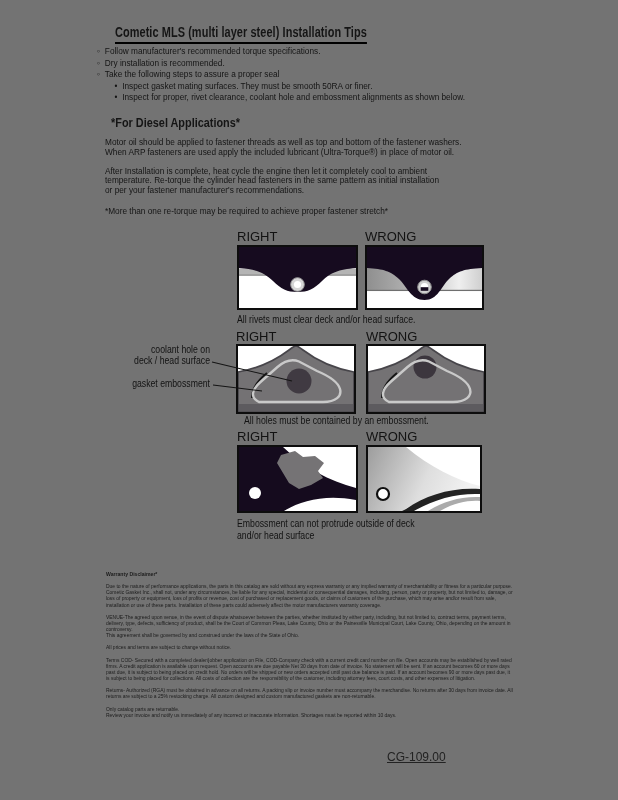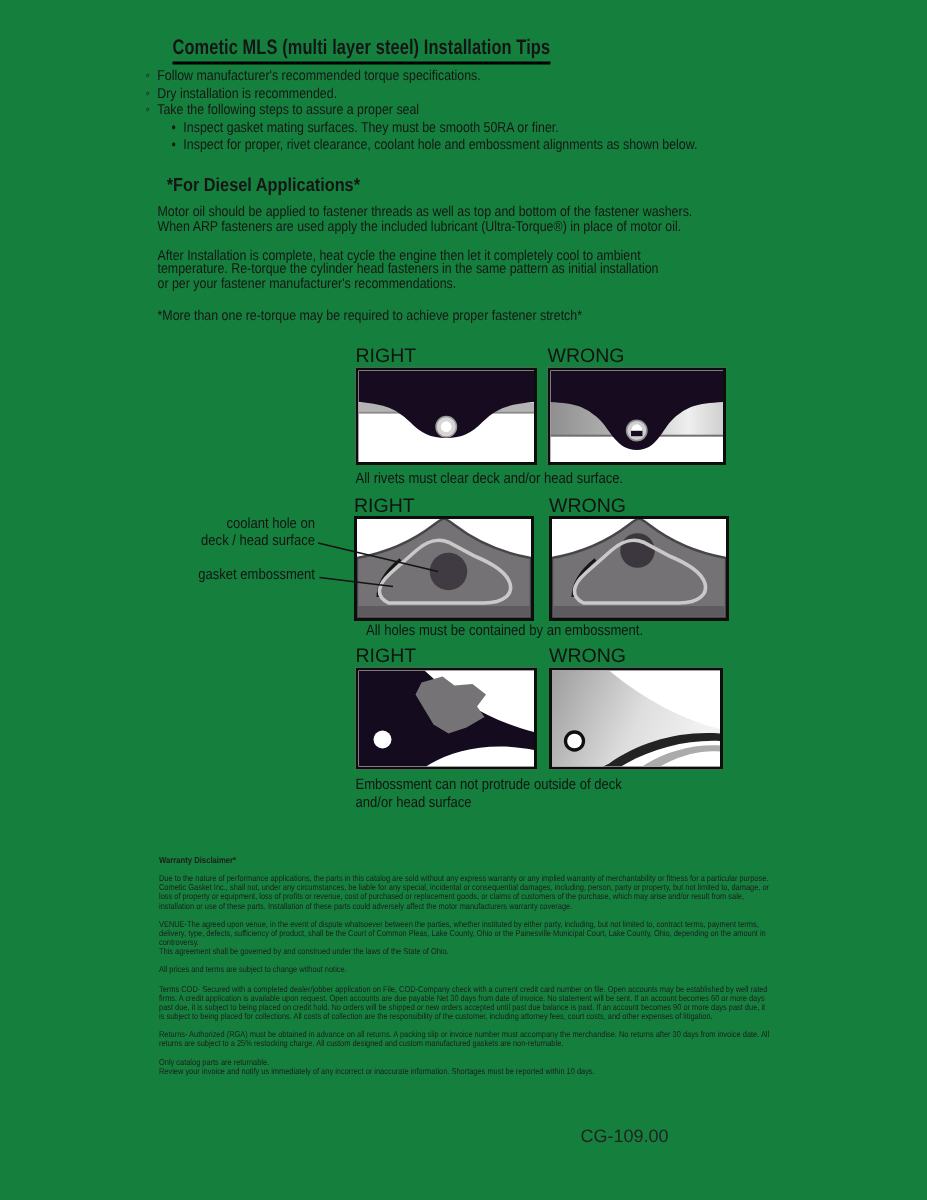--- a/index.html
+++ b/index.html
@@ -1,17 +1,17 @@
 <!DOCTYPE html>
 <html><head>
 <meta charset="utf-8">
 <style>
   html,body { margin:0; padding:0; background:#fff; }
   .page {
-    position:relative; width:618px; height:800px; background:#15803d;
+    position:relative; width:618px; height:800px; background:#737373;
     font-family:"Liberation Sans", sans-serif; color:#151515; overflow:hidden;
   }
   .abs { position:absolute; }
   
   .cond  { transform:scaleX(0.87); transform-origin:0 0; }
   .condr { transform:scaleX(0.87); transform-origin:100% 0; }
 
   .title {
     font-size:14px; font-weight:bold; letter-spacing:.1px; white-space:nowrap;
     border-bottom:2px solid #000; padding-bottom:2px;
@@ -204,15 +204,15 @@
     <p>Due to the nature of performance applications, the parts in this catalog are sold without any express warranty or any implied warranty of merchantability or fitness for a particular purpose.  Cometic Gasket Inc., shall not, under any circumstances, be liable for any special, incidental or consequential damages, including, person, party or property, but not limited to, damage, or loss of property or equipment, loss of profits or revenue, cost of purchased or replacement goods, or claims of customers of the purchase, which may arise and/or result from sale, installation or use of these parts.  Installation of these parts could adversely affect the motor manufacturers warranty coverage.</p>
     <p class="tight">VENUE-The agreed upon venue, in the event of dispute whatsoever between the parties, whether instituted by either party, including, but not limited to, contract terms, payment terms, delivery, type, defects, sufficiency of product, shall be the Court of Common Pleas, Lake County, Ohio or the Painesville Municipal Court, Lake County, Ohio, depending on the amount in controversy.</p>
     <p>This agreement shall be governed by and construed under the laws of the State of Ohio.</p>
     <p>All prices and terms are subject to change without notice.</p>
     <p>Terms COD- Secured with a completed dealer/jobber application on File, COD-Company check with a current credit card number on file.  Open accounts may be established by well rated firms.  A credit application is available upon request.  Open accounts are due payable Net 30 days from date of invoice.  No statement will be sent.  If an account becomes 60 or more days past due, it is subject to being placed on credit hold.  No orders will be shipped or new orders accepted until past due balance is paid.  If an account becomes 90 or more days past due, it is subject to being placed for collections.  All costs of collection are the responsibility of the customer, including attorney fees, court costs, and other expenses of litigation.</p>
     <p>Returns- Authorized (RGA) must be obtained in advance on all returns.  A packing slip or invoice number must accompany the merchandise.  No returns after 30 days from invoice date.  All returns are subject to a 25% restocking charge.  All custom designed and custom manufactured gaskets are non-returnable.</p>
     <p class="tight">Only catalog parts are returnable.</p>
     <p>Review your invoice and notify us immediately of any incorrect or inaccurate information.  Shortages must be reported within 10 days.</p>
   </div>
 
-  <div class="abs footer-code" style="left:387px; top:750px;">CG-109.00</div>
+  <div class="abs footer-code" style="left:387px; top:750px;text-decoration:underline;">CG-109.00</div>
 
 </div>
 
 </body></html>

